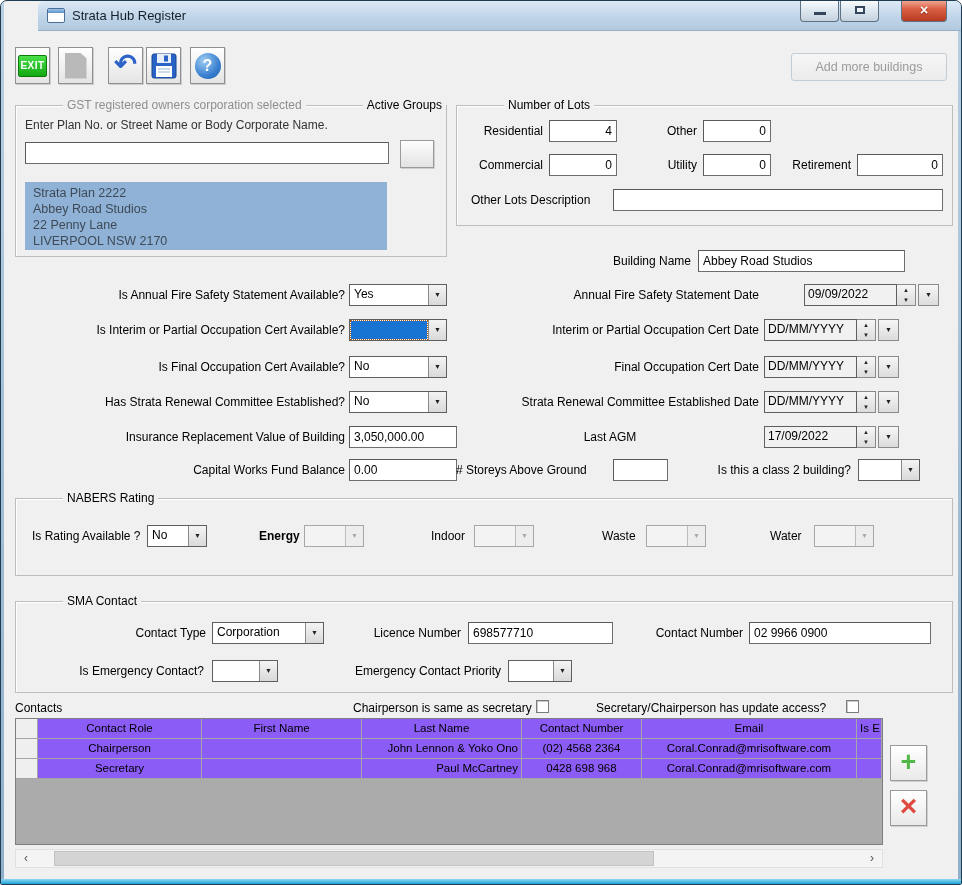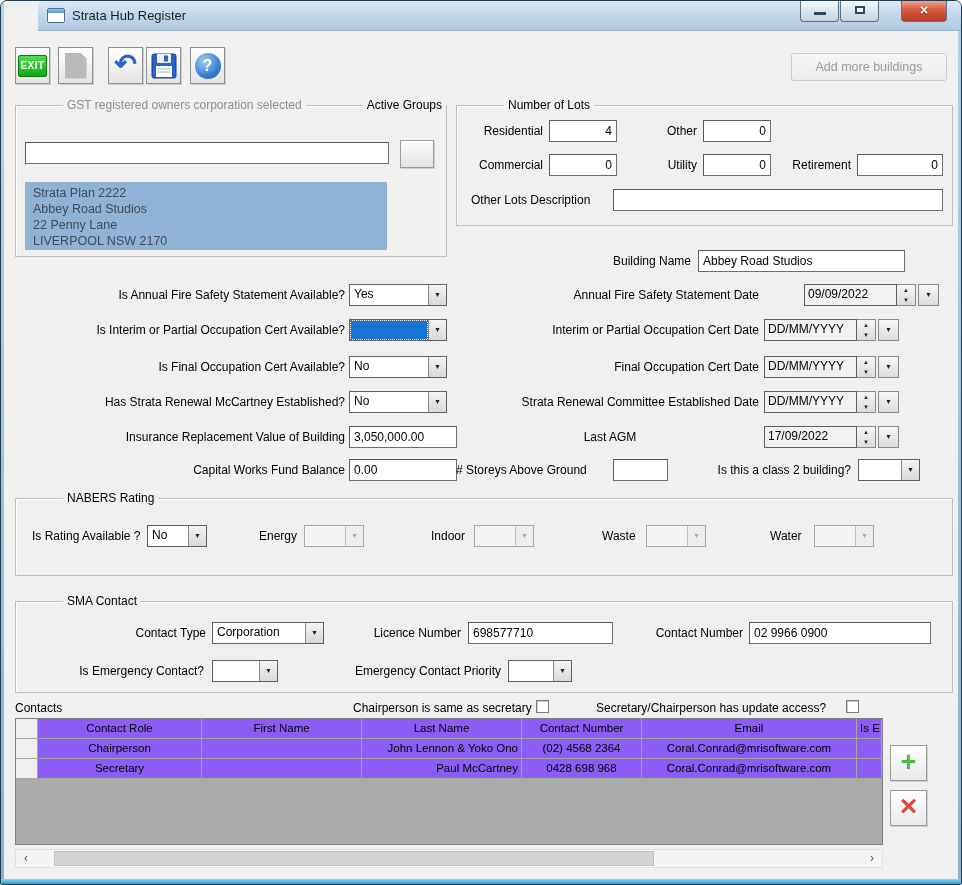--- a/index.html
+++ b/index.html
@@ -144,20 +144,21 @@
     </svg>
   </div>
   <div class="tbtn" style="left:189px; top:46px;">
     <span class="help-circle">?</span>
   </div>
   <div class="add-bld">Add more buildings</div>
 
   <div class="groupbox" style="left:14px; top:104px; width:432px; height:152px;">
     <span class="legend grey" style="left:7px;">GST registered owners corporation selected</span>
     <span class="legend" style="right:0px; color:#000;">Active Groups</span>
+    <span class="lbl" style="left:9px; top:12px; color:#333;">Enter Plan No. or Street Name or Body Corporate Name.</span>
     <input class="tfield" style="left: 9px; top: 36px; width: 364px;" value="">
     <span class="sunken-btn" style="left:384px; top:34px; width:34px; height:28px;"></span>
     <div class="bluelist" style="left:9px; top:76px; width:362px; height:68px;">
       <div>Strata Plan 2222</div>
       <div>Abbey Road Studios</div>
       <div>22 Penny Lane</div>
       <div>LIVERPOOL NSW 2170</div>
     </div>
   </div>
 
@@ -191,21 +192,21 @@
     <span class="combo-val"></span>
     <span class="combo-btn">▼</span>
   </div>
 
   <span class="lbl r" style="left:14px; top:359px; width:330px;">Is Final Occupation Cert Available?</span>
   <div class="combo" style="left:348px; top:355px; width:98px;">
     <span class="combo-val">No</span>
     <span class="combo-btn">▼</span>
   </div>
 
-  <span class="lbl r" style="left:14px; top:394px; width:330px;">Has Strata Renewal McCartney Established?</span>
+  <span class="lbl r" style="left:14px; top:394px; width:330px;">Has Strata Renewal Committee Established?</span>
   <div class="combo" style="left:348px; top:390px; width:98px;">
     <span class="combo-val">No</span>
     <span class="combo-btn">▼</span>
   </div>
 
   <span class="lbl r" style="left:14px; top:429px; width:330px;">Insurance Replacement Value of Building</span>
   <input class="tfield" style="left: 348px; top: 425px; width: 108px;" value="3,050,000.00">
 
   <span class="lbl r" style="left:14px; top:462px; width:330px;">Capital Works Fund Balance</span>
   <input class="tfield" style="left: 348px; top: 458px; width: 108px;" value="0.00">
@@ -268,21 +269,21 @@
     <span class="combo-btn">▼</span>
   </div>
 
   <div class="groupbox" style="left:14px; top:497px; width:938px; height:78px;">
     <span class="legend" style="left:7px;">NABERS Rating</span>
     <span class="lbl" style="left:16px; top:30px;">Is Rating Available ?</span>
     <div class="combo" style="left:131px; top:26px; width:60px;">
       <span class="combo-val">No</span>
       <span class="combo-btn">▼</span>
     </div>
-    <span class="lbl" style="left:243px; top:30px;">Energy</span>
+    <span class="lbl" style="left:243px; top:30px;font-weight:bold;">Energy</span>
     <div class="combo disabled" style="left:288px; top:26px; width:60px;">
       <span class="combo-val"></span>
       <span class="combo-btn">▼</span>
     </div>
     <span class="lbl" style="left:415px; top:30px;">Indoor</span>
     <div class="combo disabled" style="left:458px; top:26px; width:60px;">
       <span class="combo-val"></span>
       <span class="combo-btn">▼</span>
     </div>
     <span class="lbl" style="left:586px; top:30px;">Waste</span>

